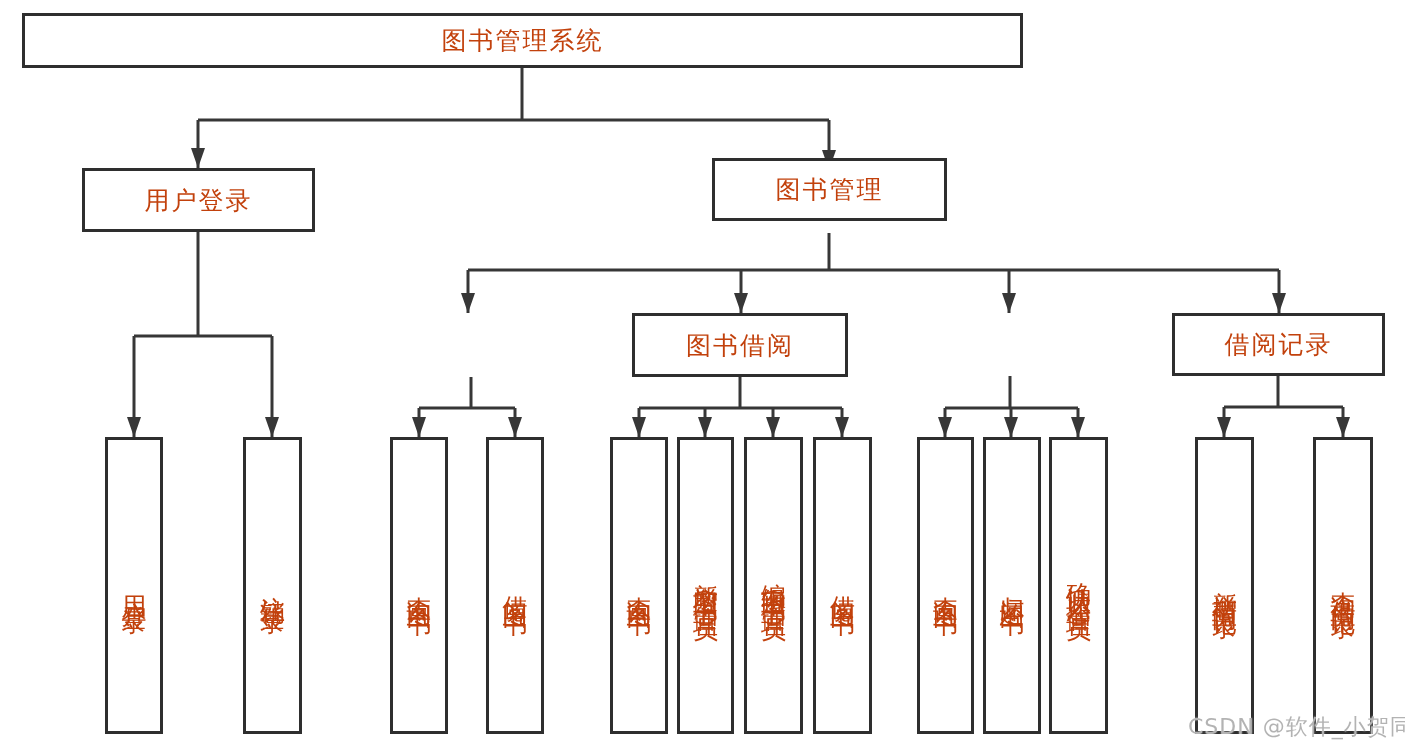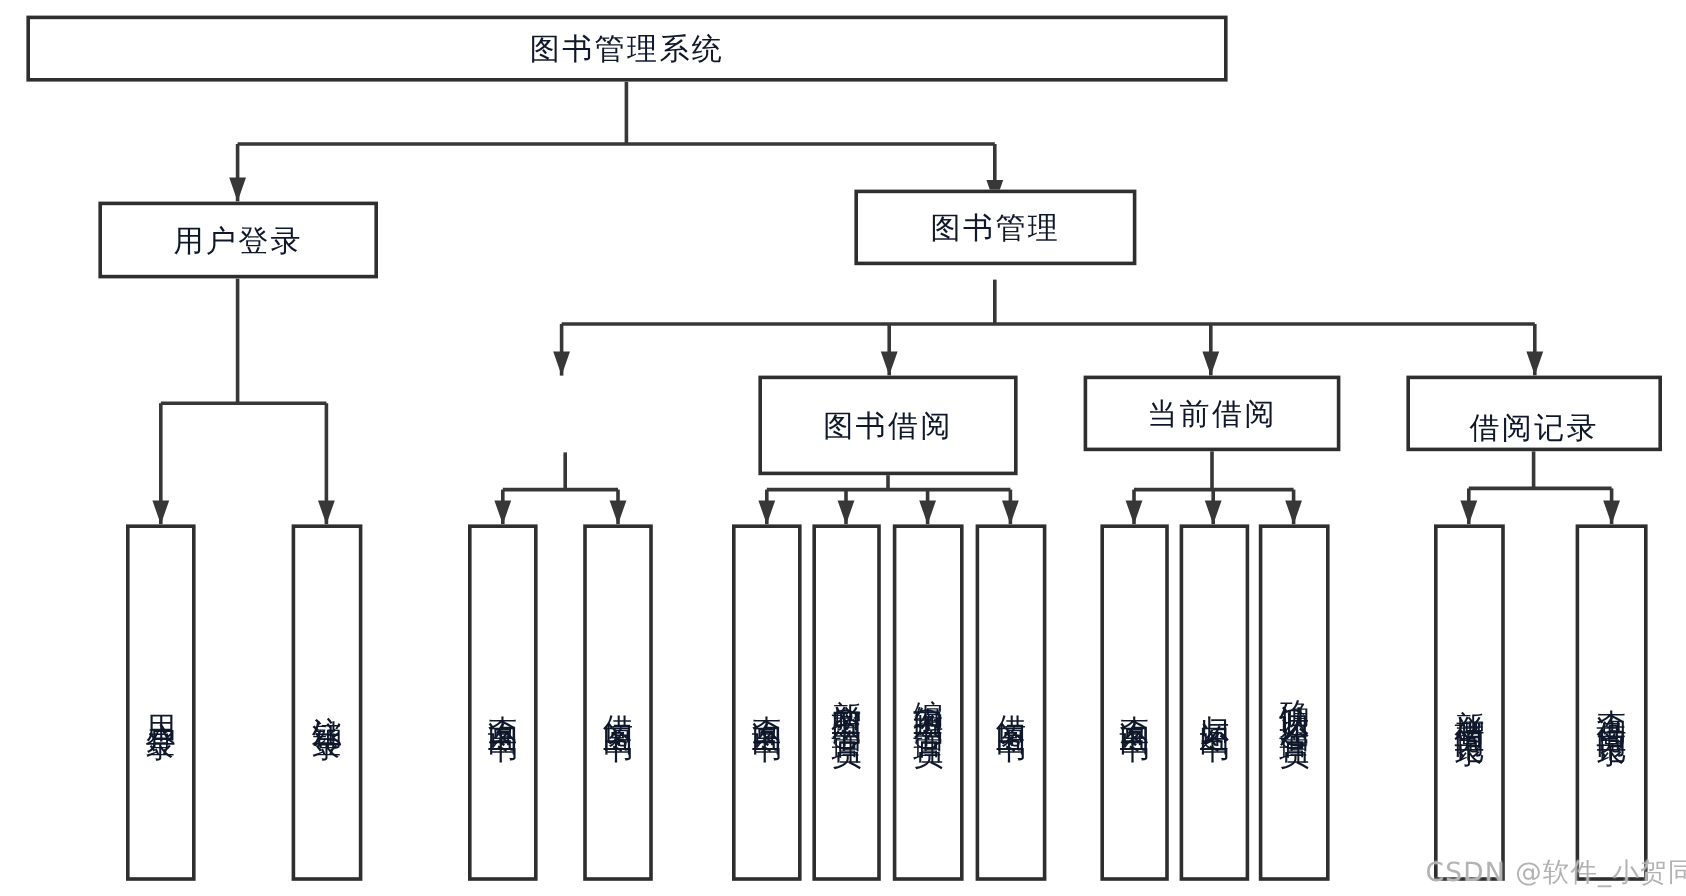--- a/index.html
+++ b/index.html
@@ -24,21 +24,21 @@
     pointer-events: none;
   }
   .node {
     position: absolute;
     box-sizing: border-box;
     background: #ffffff;
     border: 3px solid #2e2e2e;
     display: flex;
     align-items: center;
     justify-content: center;
-    color: #0f172a;
+    color: #c2410c;
   }
   .node .lbl {
     font-size: 25px;
     letter-spacing: 2px;
     white-space: nowrap;
   }
   .node.vertical .lbl {
     writing-mode: vertical-rl;
     text-orientation: mixed;
     font-size: 25px;
@@ -118,27 +118,24 @@
   <div class="watermark" style="left: 1188px; top: 712px; color: rgb(179, 179, 179);">CSDN @软件_小贺同学</div>
 <div class="node" style="left: 22px; top: 13px; width: 1001px; height: 55px;">
       <span class="lbl">图书管理系统</span>
     </div>
     <div class="node" style="left: 82px; top: 168px; width: 233px; height: 64px;">
       <span class="lbl">用户登录</span>
     </div>
     <div class="node" style="left: 712px; top: 158px; width: 235px; height: 63px;">
       <span class="lbl">图书管理</span>
     </div>
-    <div class="node" style="left: 632px; top: 313px; width: 216px; height: 83px;">
+    <div class="node" style="left: 632px; top: 313px; width: 216px; height: 64px;">
       <span class="lbl">图书借阅</span>
     </div>
-    <div class="node" style="left: 903px; top: 313px; width: 214px; height: 63px;">
-      <span class="lbl">当前借阅</span>
-    </div>
-    <div class="node" style="left: 1172px; top: 313px; width: 213px; height: 63px; align-items: flex-end;">
+    <div class="node" style="left: 1172px; top: 313px; width: 213px; height: 63px;">
       <span class="lbl">借阅记录</span>
     </div>
     <div class="node vertical" style="left: 105px; top: 437px; width: 58px; height: 297px;">
       <span class="lbl">用户登录</span>
     </div>
     <div class="node vertical" style="left: 243px; top: 437px; width: 59px; height: 297px;">
       <span class="lbl">注销登录</span>
     </div>
     <div class="node vertical" style="left: 390px; top: 437px; width: 58px; height: 297px;">
       <span class="lbl">查询图书</span>

